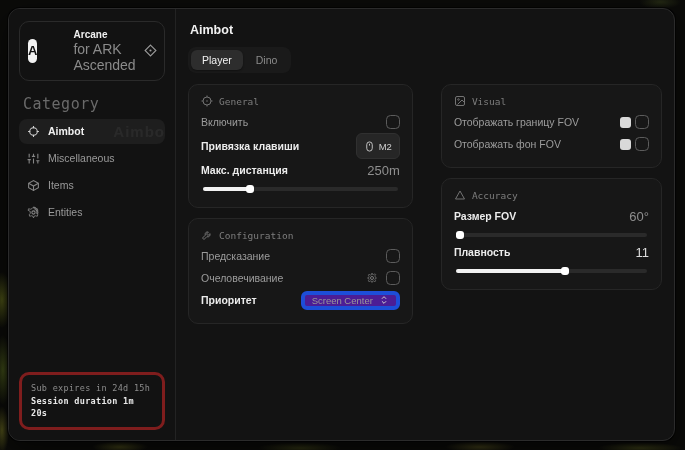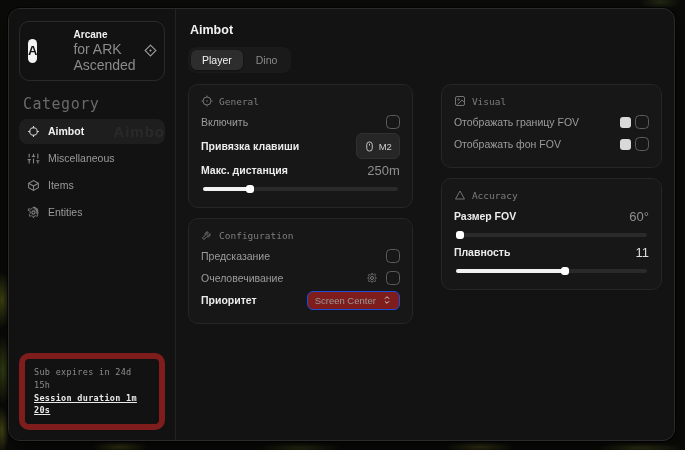--- a/index.html
+++ b/index.html
@@ -38,24 +38,24 @@
   .brandicon{ color:#9a9a9a; display:flex; }
   .cat{ margin:14px 4px 6px 4px; color:#6a6a6a; font-size:15px;
     font-family:"DejaVu Sans Mono", monospace; letter-spacing:.5px;}
   .nav{ display:flex; flex-direction:column; gap:2px; }
   .navitem{ display:flex; align-items:center; gap:8px; padding:6px 8px; border-radius:8px;
     color:#9a9a9a; font-size:10.5px; position:relative; overflow:hidden; cursor:default;}
   .navitem.active{ background:#1e1e1e; color:#f1f1f1; font-weight:bold;}
   .navitem .nicon{ display:flex; color:inherit; opacity:.85;}
   .wmark{ position:absolute; right:-6px; top:4px; font-size:15px; font-weight:bold;
     color:#ffffff; opacity:.05; letter-spacing:1px; pointer-events:none;}
-  .sfooter{ margin-top:auto; border:6px solid #7f1d1d; border-radius:10px; padding:7px 9px;
+  .sfooter{ margin-top:auto; border:3px solid #7f1d1d; border-radius:10px; padding:7px 9px;
     font-family:"DejaVu Sans Mono", monospace; line-height:1.5;}
   .sfooter .l1{ color:#8d8d8d; font-size:8.5px; letter-spacing:.3px;}
-  .sfooter .l2{ color:#e8e8e8; font-size:8.5px; font-weight:bold; letter-spacing:.3px;text-decoration:underline;}
+  .sfooter .l2{ color:#e8e8e8; font-size:8.5px; font-weight:bold; letter-spacing:.3px;}
   
   .main{ flex:1; padding:14px 12px 12px 12px; overflow:hidden;}
   .ptitle{ color:#f2f2f2; font-size:12.5px; font-weight:bold; margin-left:2px;}
   .tabs{ display:inline-flex; margin-top:10px; background:#1a1a1a; border-radius:8px;
     padding:3px; gap:2px;}
   .tab{ padding:4px 11px; border-radius:6px; font-size:10.5px; color:#8b8b8b; cursor:default;}
   .tab.active{ background:#2d2d2d; color:#f2f2f2; box-shadow:0 1px 2px rgba(0,0,0,.4);}
   .grid{ display:flex; gap:28px; margin-top:11px; align-items:flex-start;}
   .col{ display:flex; flex-direction:column; gap:10px; }
   .col.left{ width:237px;} .col.right{ width:233px;}
@@ -67,21 +67,21 @@
   .row{ display:flex; align-items:center; justify-content:space-between; min-height:22px; gap:6px;}
   .rlabel{ font-size:10.5px; color:#9c9c9c;}
   .rlabel.bright{ color:#ececec; font-weight:bold;}
   .rval{ font-size:13px; color:#8f8f8f;}
   .rval.bright{ color:#dcdcdc;}
   .checkbox{ width:14px; height:14px; border:1.5px solid #5c5c5c; border-radius:4.5px;
     background:transparent; cursor:pointer;}
   .keybtn{ background:#262626; border:1px solid #303030; border-radius:6px; height:18px;
     display:flex; align-items:center; gap:4px; padding:12px 7px; color:#d0d0d0; font-size:9.5px;
     cursor:pointer;}
-  .dropdown{ background:#7f1d1d; border:1px solid #1d4ed8; border-radius:6px; height:19px;
+  .dropdown{ background:#4c1d95; border:4px solid #1d4ed8; border-radius:6px; height:19px;
     display:flex; align-items:center; gap:6px; padding:0 7px; color:#9a9a9a; font-size:9.5px;
     cursor:pointer;}
   .slider{ position:relative; height:4px; border-radius:2px; background:#2a2a2a;
     margin:6px 2px 4px 2px; cursor:pointer;}
   .sfill{ position:absolute; left:0; top:0; bottom:0; background:#f2f2f2; border-radius:2px;}
   .sthumb{ position:absolute; top:50%; transform:translate(-50%,-50%); width:8px; height:8px;
     background:#ffffff; border-radius:3px;}
   .gearbtn{ color:#7a7a7a; display:flex; cursor:pointer; margin-right:2px;}
   .swatch{ width:11px; height:11px; border-radius:3px; cursor:pointer; margin-right:4px;}
   .ctrls{ display:flex; align-items:center;}

